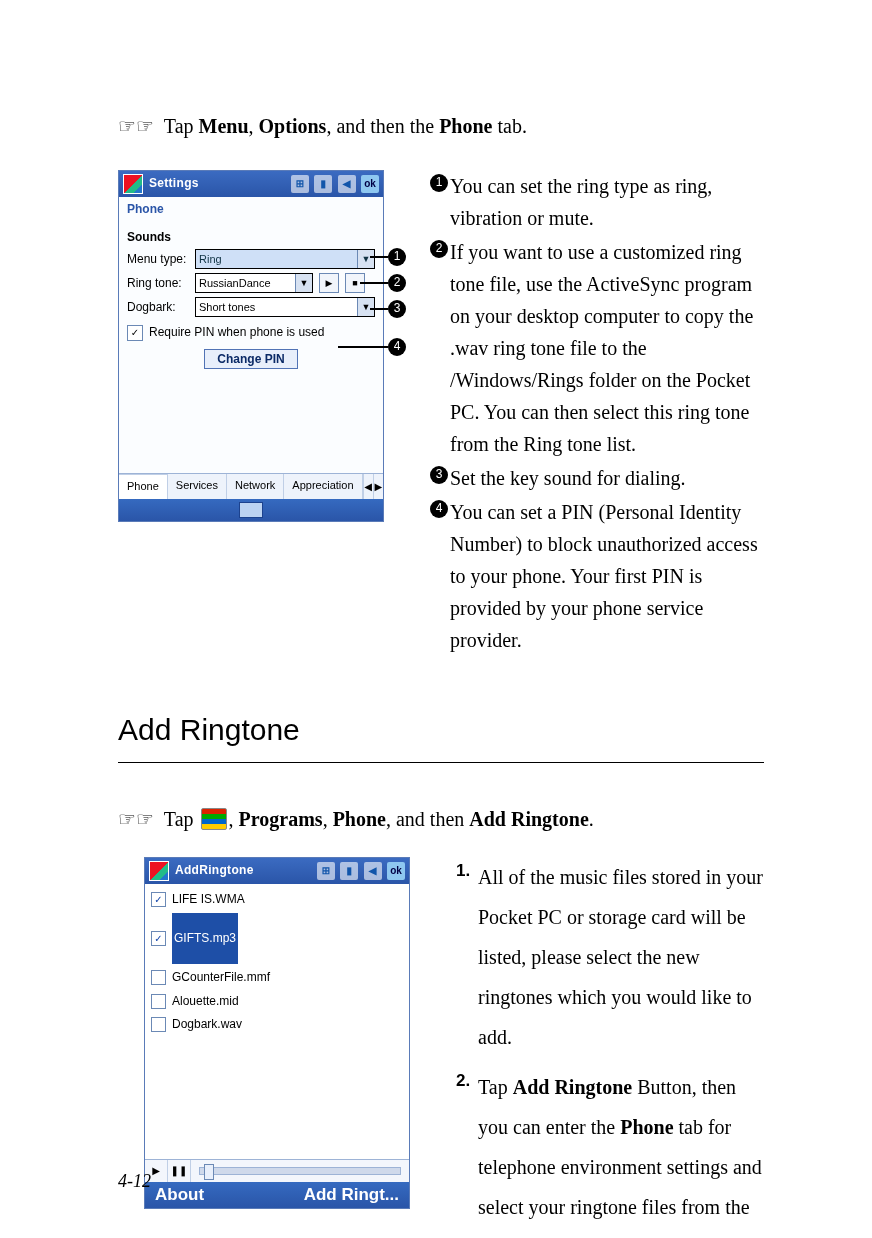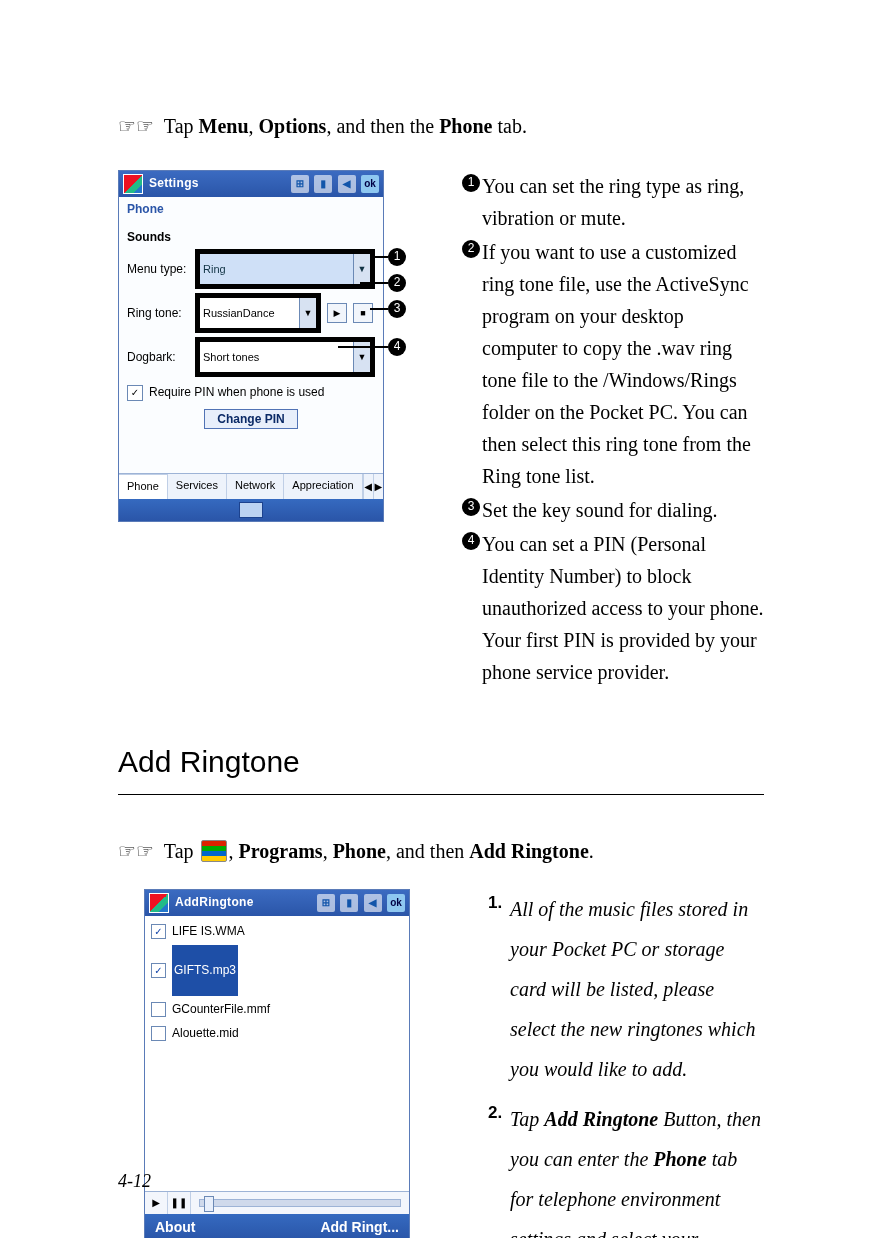--- a/index.html
+++ b/index.html
@@ -1,33 +1,33 @@
 <!DOCTYPE html>
 <html><head>
 <meta charset="utf-8">
 <style>
   html,body{margin:0;padding:0;background:#fff;font-family:"Times New Roman",Times,serif;color:#000;}
   .page{width:872px;height:1238px;position:relative;box-sizing:border-box;padding:110px 108px 0 118px;font-size:20px;line-height:1.6;}
   .instr{display:flex;align-items:center;margin-bottom:28px;}
   .hand-icon{font-size:20px;margin-right:10px;}
   .instr b{font-weight:bold;}
-  .cols{display:flex;align-items:flex-start;gap:78px;}
+  .cols{display:flex;align-items:flex-start;gap:46px;}
   .shotwrap{position:relative;}
   .shot{width:264px;border:1px solid #5a7bb8;background:#e6ecf6;font-family:Arial,Helvetica,sans-serif;font-size:12px;display:flex;flex-direction:column;}
   .titlebar{height:26px;background:linear-gradient(to bottom,#3b6bc1,#2a55a8);display:flex;align-items:center;padding:0 4px;color:#fff;}
   .titlebar .flag{width:18px;height:18px;background:linear-gradient(135deg,#e12 0 50%,#2b8 0 75%,#27c 0);border:1px solid #fff;margin-right:6px;}
   .titlebar .ttl{flex:1;font-weight:bold;letter-spacing:.3px;}
   .statusicons span{display:inline-block;width:18px;height:18px;margin-left:2px;background:rgba(255,255,255,.6);border-radius:2px;font-size:10px;color:#15a;line-height:18px;text-align:center;font-weight:bold;}
   .ok{background:#8ec7f0!important;color:#004!important;}
   .sub{padding:3px 8px;color:#2a55a8;font-weight:bold;background:#fbfdff;}
   .form{flex:1;background:#fbfdff;padding:4px 2px 2px 2px;}
   .sectlbl{font-weight:bold;padding:2px 6px 0 6px;}
   .row{display:flex;align-items:center;gap:6px;padding:2px 6px;}
   .row .lab{width:62px;}
-  .dd{flex:1;height:18px;border:5px solid #000000;background:#fff;display:flex;align-items:center;padding:6px 3px;font-size:11px;position:relative;}
+  .dd{flex:1;height:18px;border:1px solid #000000;background:#fff;display:flex;align-items:center;padding:0 3px;font-size:11px;position:relative;}
   .dd.blue{background:#cfe0f7;color:#134;}
   .ddarr{position:absolute;right:0;top:0;width:16px;height:100%;background:#d7e2f2;border-left:1px solid #6b89b5;display:flex;align-items:center;justify-content:center;font-size:9px;}
   .sq{width:18px;height:18px;border:1px solid #6b89b5;background:#f1f5fb;display:flex;align-items:center;justify-content:center;font-size:9px;}
   .chkrow{display:flex;align-items:center;gap:6px;padding:4px 6px 2px 6px;}
   .chk{width:14px;height:14px;border:1px solid #6b89b5;background:#fff;display:flex;align-items:center;justify-content:center;font-size:10px;}
   .btn{display:block;margin:4px auto 8px;padding:2px 12px;border:1.5px solid #5173b5;background:#e8effb;font-weight:bold;color:#0b2a66;font-size:12px;}
   .tabs{display:flex;align-items:stretch;border-top:1px solid #9db3d6;background:#eef3fb;}
   .tabs .tab{padding:3px 8px;border-right:1px solid #c0cfe6;font-size:11px;}
   .tabs .tab.act{background:#fff;border-top:1px solid #c0cfe6;}
   .tabs .navarr{width:16px;display:flex;align-items:center;justify-content:center;border-left:1px solid #c0cfe6;font-size:10px;}
@@ -48,25 +48,25 @@
   .winicon{display:inline-block;width:24px;height:20px;vertical-align:-4px;background:linear-gradient(to bottom,#d20 0 25%,#0a0 0 50%,#06c 0 75%,#fc0 0);border:1px solid #888;border-radius:2px;margin:0 2px;}
   
   .filelist{flex:1;background:#fff;padding:4px 6px;}
   .fitem{display:flex;align-items:center;gap:6px;padding:2px 0;font-size:12px;}
   .fchk{width:13px;height:13px;border:1px solid #6b89b5;background:#fff;display:flex;align-items:center;justify-content:center;font-size:10px;color:#14a;}
   .sel{background:#1e4fa7;color:#fff;padding:16px 2px;}
   .player{display:flex;align-items:center;border-top:1px solid #9db3d6;background:#f3f6fc;height:22px;}
   .pbtn{width:22px;height:22px;display:flex;align-items:center;justify-content:center;border-right:1px solid #c0cfe6;font-size:10px;}
   .slider{flex:1;height:6px;margin:0 8px;background:#cfd9eb;border:1px solid #9db3d6;position:relative;}
   .thumb{position:absolute;left:4px;top:-4px;width:8px;height:14px;background:#e8effb;border:1px solid #6b89b5;}
-  .softbar{height:26px;background:linear-gradient(to bottom,#356ac0,#2a55a8);display:flex;align-items:center;justify-content:space-between;color:#fff;font-weight:bold;padding:0 10px;font-size:14px;}
+  .softbar{height:26px;background:linear-gradient(to bottom,#356ac0,#2a55a8);display:flex;align-items:center;justify-content:space-between;color:#fff;font-weight:bold;padding:0 10px;font-size:17px;}
   
   .steps .step{display:flex;align-items:flex-start;margin-bottom:10px;}
   .steps .sn{font-family:Arial,Helvetica,sans-serif;font-weight:bold;font-size:17px;width:22px;flex-shrink:0;}
-  .steps .st{flex:1;line-height:2.0;font-style:italic;}
+  .steps .st{flex:1;line-height:2.0;}
   .pgnum{position:absolute;left:118px;bottom:42px;font-style:italic;font-size:18px;}
 </style>
 </head>
 <body>
 
 <div class="page">
 
   <div class="instr">
     <span class="hand-icon">☞☞</span>
     <span>
@@ -202,20 +202,24 @@
               <span class="sel">GIFTS.mp3</span>
             </div>
           <div class="fitem">
               <div class="fchk"></div>
               <span>GCounterFile.mmf</span>
             </div>
           <div class="fitem">
               <div class="fchk"></div>
               <span>Alouette.mid</span>
             </div>
+          <div class="fitem">
+              <div class="fchk"></div>
+              <span>Dogbark.wav</span>
+            </div>
         </div>
         <div class="player">
           <div class="pbtn">▶</div>
           <div class="pbtn">❚❚</div>
           <div class="slider">
               <div class="thumb"></div>
             </div>
         </div>
         <div class="softbar">
           <span>About</span>

